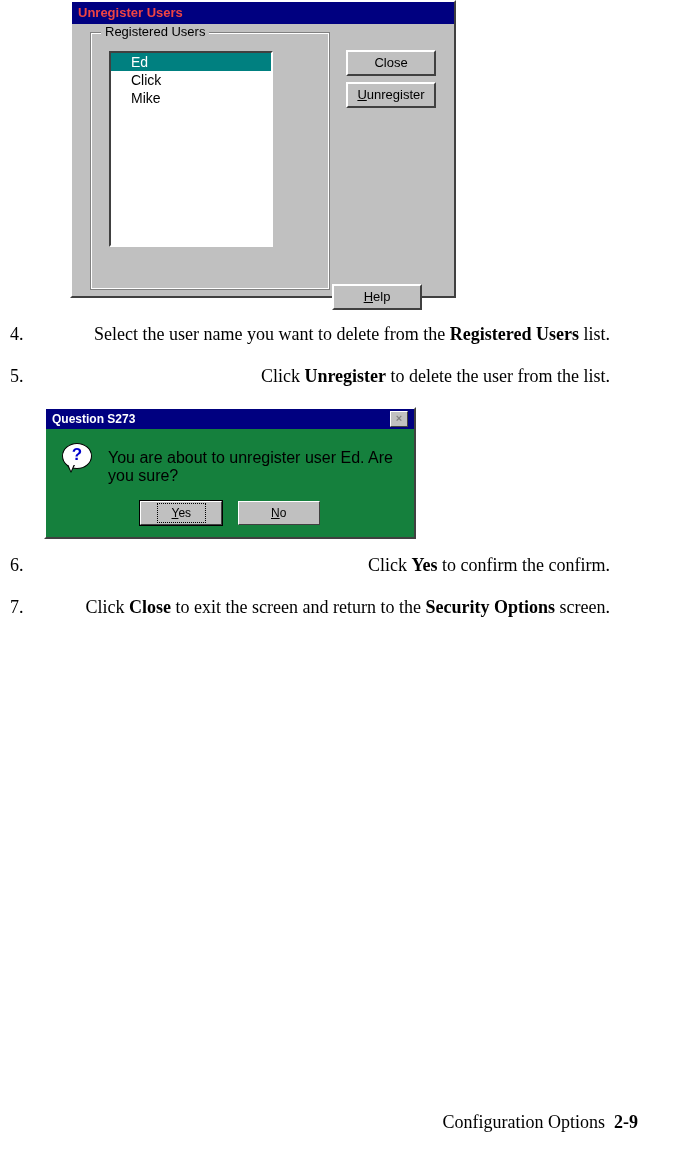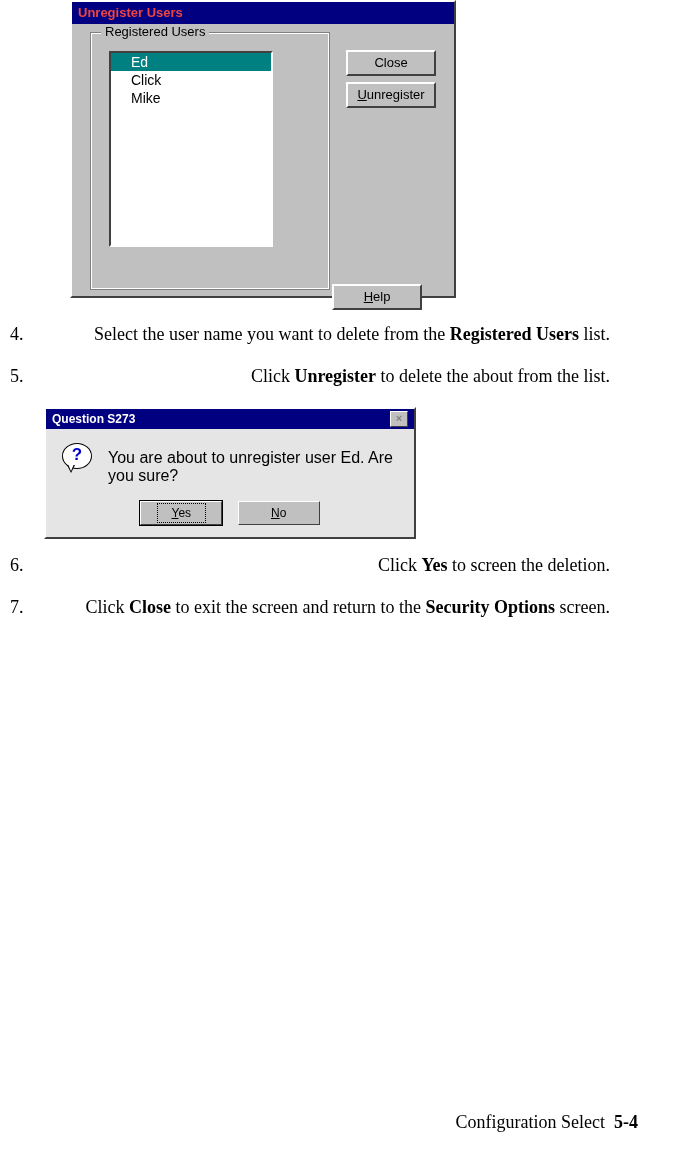--- a/index.html
+++ b/index.html
@@ -118,21 +118,21 @@
   }
   .step .txt { flex: 1; text-align: right; }
   .bold { font-weight: bold; }
 
   
   .dlg2wrap {
     margin: 6px 0 14px 34px;
   }
   .dlg2 {
     width: 368px; height: 128px;
-    background: #e5e5e5;
+    background: #15803d;
     border-left: 2px solid #fff;
     border-top: 2px solid #fff;
     border-right: 2px solid #404040;
     border-bottom: 2px solid #404040;
     font-family: "MS Sans Serif","Microsoft Sans Serif",Arial,sans-serif;
     font-size: 12px;
     position: relative;
   }
   .dlg2 .titlebar {
     background: #000080;
@@ -266,21 +266,21 @@
 
   <div class="instructions">
 
     <div class="step">
       <div class="num">4.</div>
       <div class="txt"><span>Select the user name you want to delete from the </span><span class="bold">Registered Users</span><span> list.</span></div>
     </div>
 
     <div class="step">
       <div class="num">5.</div>
-      <div class="txt"><span>Click </span><span class="bold">Unregister</span><span> to delete the about from the list.</span></div>
+      <div class="txt"><span>Click </span><span class="bold">Unregister</span><span> to delete the user from the list.</span></div>
     </div>
 
     <div class="dlg2wrap">
       <div class="dlg2">
         <div class="titlebar">
           <span>Question S273</span>
           <span class="closex">×</span>
         </div>
         <div class="body">
           <div class="qicon">
@@ -292,27 +292,27 @@
           <div class="btnrow">
             <span class="winbtn2 default"><span class="inner"><span class="u">Y</span><span>es</span></span></span>
             <span class="winbtn2"><span class="u">N</span><span>o</span></span>
           </div>
         </div>
       </div>
     </div>
 
     <div class="step">
       <div class="num">6.</div>
-      <div class="txt"><span>Click </span><span class="bold">Yes</span><span> to screen the deletion.</span></div>
+      <div class="txt"><span>Click </span><span class="bold">Yes</span><span> to confirm the confirm.</span></div>
     </div>
 
     <div class="step">
       <div class="num">7.</div>
       <div class="txt"><span>Click </span><span class="bold">Close</span><span> to exit the screen and return to the </span><span class="bold">Security Options</span><span> screen.</span></div>
     </div>
 
   </div>
 
   <div class="footer">
-    <span>Configuration Select</span>&nbsp;&nbsp;<span class="pg">5-4</span>
+    <span>Configuration Options</span>&nbsp;&nbsp;<span class="pg">2-9</span>
   </div>
 
 </div>
 
 </body></html>

